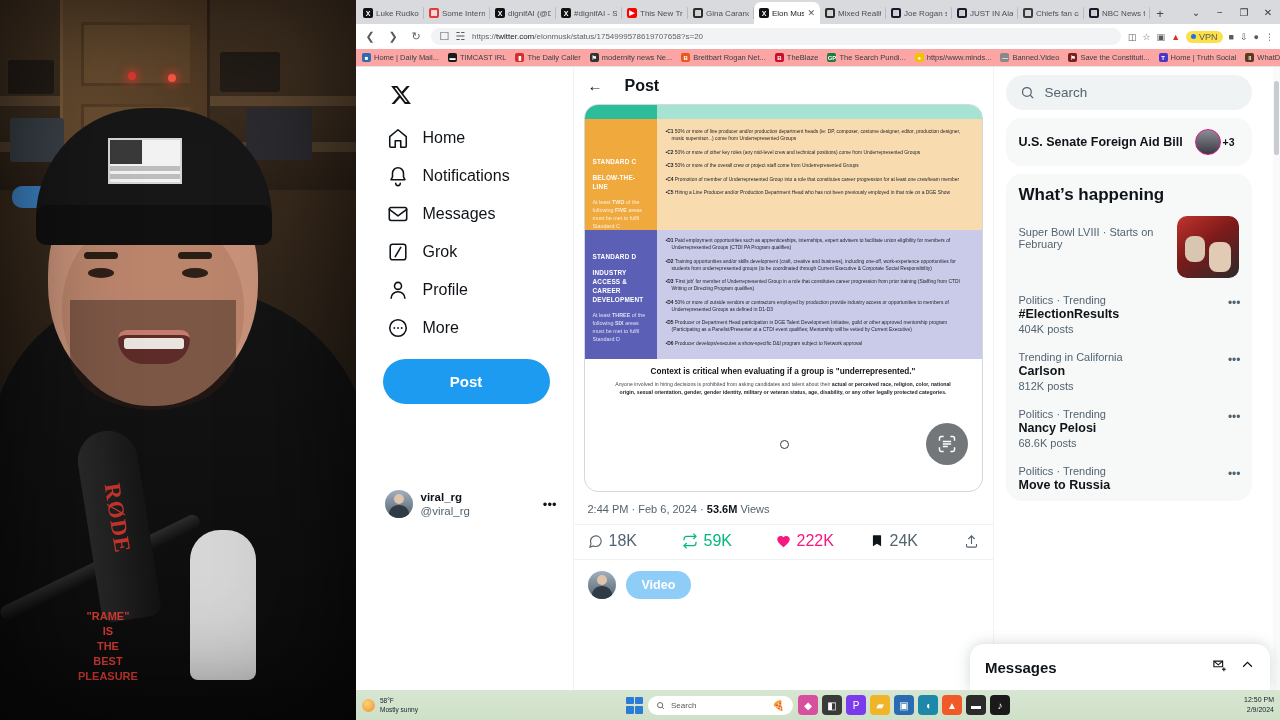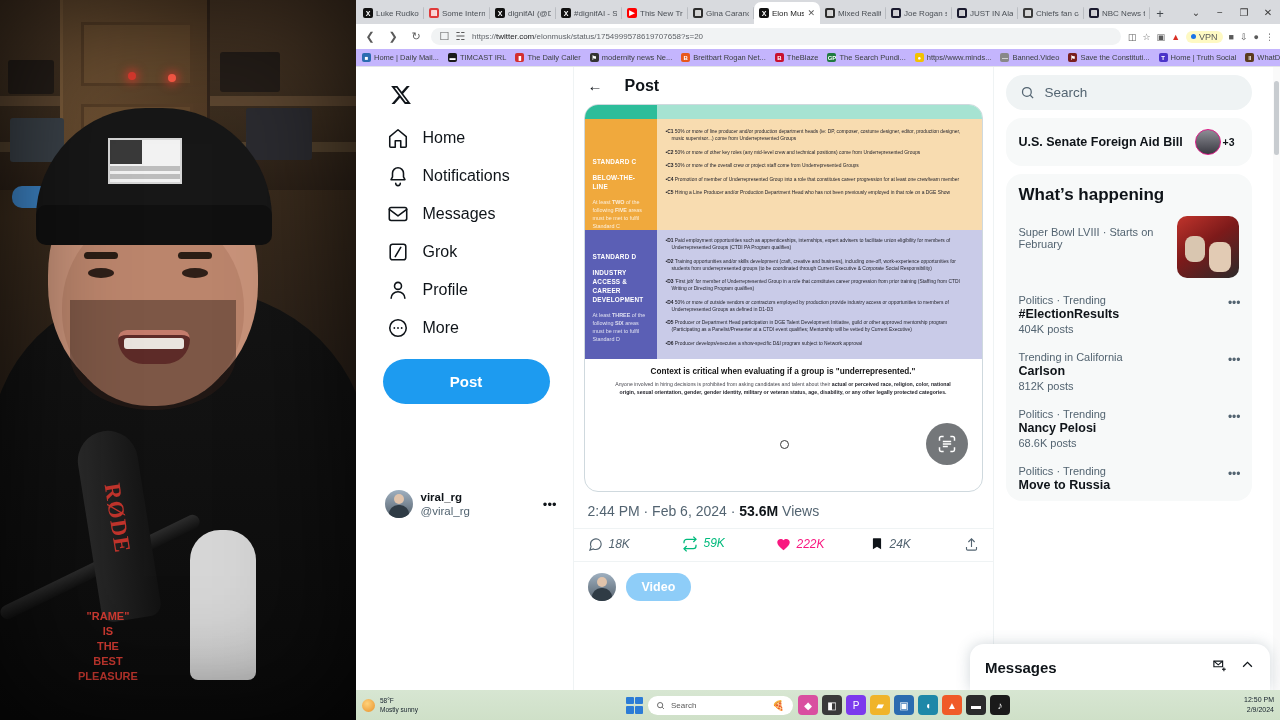--- a/index.html
+++ b/index.html
@@ -113,24 +113,24 @@
   .navbar{ height:25px; background:#fff; display:flex; align-items:center; padding:0 6px; gap:7px; }
   .navbtn{ width:16px;height:16px;display:flex;align-items:center;justify-content:center;
      color:#5a5a5a;font-size:11px;}
   .urlbar{ flex:1; height:17px; background:#f1f3f4; border-radius:9px; display:flex;
      align-items:center; gap:6px; padding:0 8px; position:relative; }
   .urlbar .u-left{ display:flex; align-items:center; gap:5px; }
   .urlbar .u-txt{ font-size:8px; color:#5f6368; white-space:nowrap; overflow:hidden; }
   .urlbar .u-txt b{ color:#202124; font-weight:normal; }
   .navicons{ display:flex; align-items:center; gap:6px; }
   .navicons span{ font-size:9px; color:#5a5a5a; }
-  .vpnpill{ background:#fef9c3; border-radius:8px; padding:1px 5px; font-size:7px; color:#3c4043;
+  .vpnpill{ background:#fde047; border-radius:8px; padding:1px 5px; font-size:7px; color:#3c4043;
      display:flex; align-items:center; gap:3px; }
 
-  .bookbar{ height:18px; background:#c4b5fd; display:flex; align-items:center; gap:9px;
+  .bookbar{ height:18px; background:#fca5a5; display:flex; align-items:center; gap:9px;
      padding:0 6px; border-bottom:1px solid #e3e5e8; overflow:hidden; }
   .bm{ display:flex; align-items:center; gap:3px; font-size:7.5px; color:#3c4043; white-space:nowrap; }
   .bm .bi{ width:9px;height:9px;border-radius:2px; display:flex; align-items:center;
      justify-content:center; color:#fff; font-size:6px; font-weight:bold; flex:0 0 9px;}
 
   
   #xpage{ position:absolute; left:0; top:67px; width:924px; height:623px; background:#fff;
      display:flex; justify-content:center; }
   .x-left{ width:198px; padding:8px 0 8px 6px; }
   .x-logo{ width:40px;height:40px; display:flex; align-items:center; justify-content:center;
@@ -171,25 +171,25 @@
      padding-left:6px; text-indent:-6px; }
   .std-li b{ font-weight:bold; }
   .std-foot{ background:#fff; padding:7px 26px 8px 26px; text-align:center; }
   .std-foot h4{ font:bold 8.2px/11px "Liberation Sans",sans-serif; color:#141414; }
   .std-foot p{ font:5.2px/7.5px "Liberation Sans",sans-serif; color:#4a4a52; margin-top:4px; }
   .std-foot p b{ font-weight:bold; color:#24242c; }
   .media-alt{ position:absolute; right:14px; bottom:26px; width:42px; height:42px; border-radius:50%;
      background:rgba(15,20,25,.58); display:flex; align-items:center; justify-content:center; }
   .x-cursor{ position:absolute; left:195px; top:335px; width:9px; height:9px;
      border:1.4px solid #3a3a3a; border-radius:50%; background:rgba(255,255,255,.35); }
-  .x-meta{ padding:11px 14px 9px; font-size:14px; color:#536471; }
+  .x-meta{ padding:11px 14px 9px; font-size:11px; color:#536471; }
   .x-meta b{ color:#0f1419; font-weight:bold; }
   .x-stats{ display:flex; align-items:center; padding:7px 14px 9px; border-top:1px solid #eff3f4;
      border-bottom:1px solid #eff3f4; }
-  .x-stat{ display:flex; gap:6px; width:97px; font-size:12px; color:#536471;font-style:italic; }
+  .x-stat{ display:flex; align-items:center; gap:6px; width:97px; font-size:16px; color:#536471; }
   .x-stat.rt{ color:#00ba7c; } .x-stat.lk{ color:#f91880; }
   .x-reply{ display:flex; align-items:center; gap:10px; padding:11px 14px; }
   .x-reply .ph{ flex:1; font-size:15px; color:#536471; }
   .x-reply-btn{ background:#8ecdf8; color:#fff; border:none; border-radius:999px;
      padding:7px 16px; font-size:12.5px; font-weight:bold; font-family:"Liberation Sans",sans-serif; }
   .avatar{ width:28px;height:28px;border-radius:50%; overflow:hidden; flex:0 0 28px;
      background:linear-gradient(180deg,#9fb0c0,#56626d); position:relative; }
   .avatar:before{ content:""; position:absolute; left:9px; top:4px; width:10px; height:10px;
      border-radius:50%; background:#e0c3ab; }
   .avatar:after{ content:""; position:absolute; left:4px; top:15px; width:20px; height:16px;

